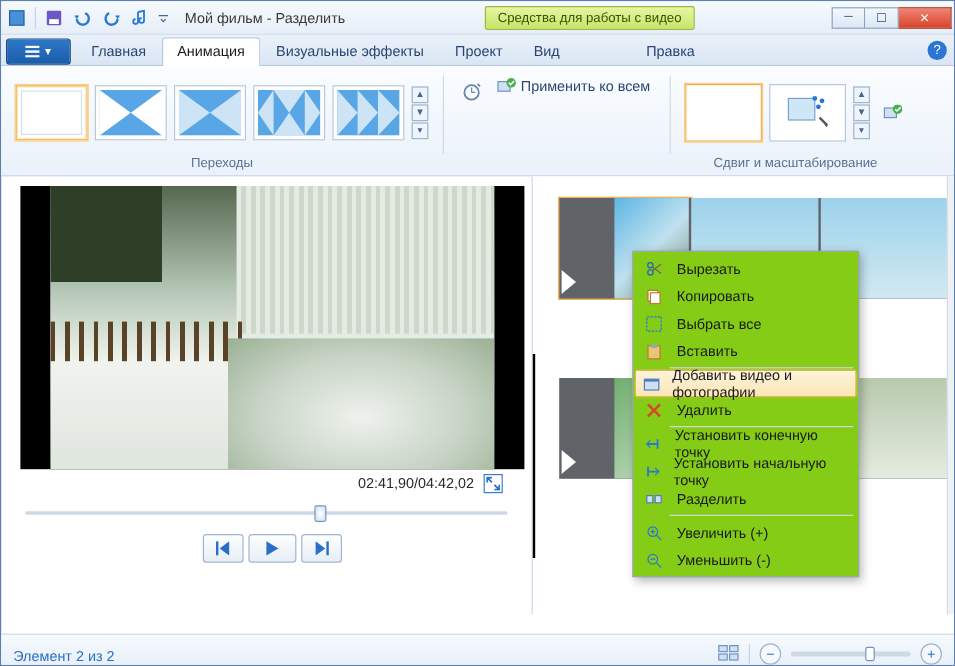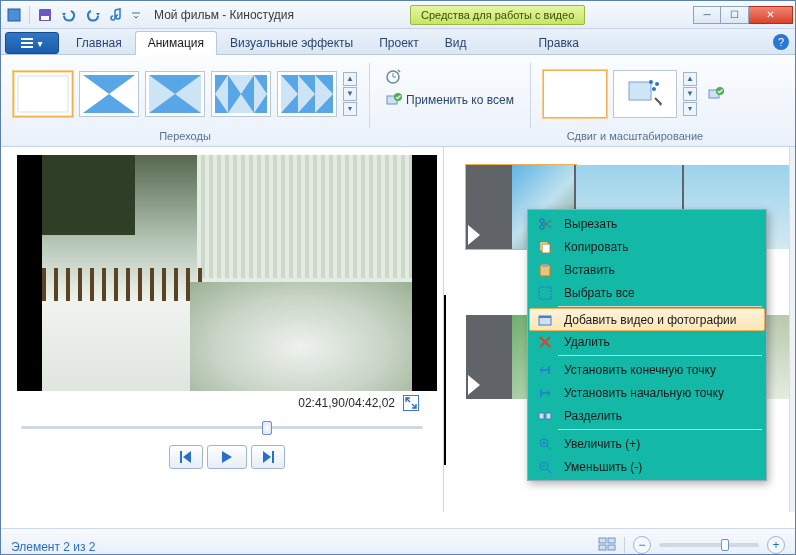--- a/index.html
+++ b/index.html
@@ -64,21 +64,21 @@
   .clip{ width:110px; height:84px; background:#606468; margin-left:-2px; position:relative; overflow:hidden;}
   .clip.sel{ outline:1px solid #f3b04e; box-shadow:0 0 0 1px #f7cf88;}
   .clip::before{content:"";position:absolute;left:2px;bottom:4px;width:0;height:0;border-top:10px solid transparent;border-bottom:10px solid transparent;border-left:12px solid #fff;}
   .clip .img{position:absolute;left:46px;top:0;right:0;bottom:0;background:linear-gradient(#8fc8e8,#cbe4ef);}
   .playhead{position:absolute;left:0;top:148px;width:2px;height:170px;background:#000;}
   .pane-scroll{position:absolute;right:1px;top:0;bottom:0;width:16px;background:#eef2f7;border-left:1px solid #d4dde9;}
   .pane-scroll .up,.pane-scroll .dn{height:16px;display:flex;align-items:center;justify-content:center;font-size:9px;color:#5a7094;}
   .pane-scroll .dn{position:absolute;bottom:0;left:0;right:0;}
 
   
-  .ctx{ position:absolute; left:526px; top:208px; width:240px; background:#14b8a6; border:1px solid #9aa7b7; box-shadow:2px 3px 8px rgba(0,0,0,.3); padding:2px;}
+  .ctx{ position:absolute; left:526px; top:208px; width:189px; background:#84cc16; border:1px solid #9aa7b7; box-shadow:2px 3px 8px rgba(0,0,0,.3); padding:2px;}
   .ctx-item{ height:23px; display:flex; align-items:center; gap:8px; padding:0 10px 0 4px; color:#1a1a1a;}
   .ctx-item .ic{width:22px;display:flex;align-items:center;justify-content:center;}
   .ctx-item.hover{ background:linear-gradient(#fdf3dc,#fbe6b5); border:1px solid #e9b455; border-radius:2px; height:23px; margin:-1px;}
   .ctx-sep{height:1px;background:#d4d8dd;margin:2px 2px 2px 28px;}
 
   
   .statusbar{ position:absolute; left:0;right:0;bottom:0; height:26px; border-top:1px solid #cdd9ea; background:linear-gradient(#f6fafe,#e9f0f9); display:flex;align-items:flex-end; padding:0 10px; color:#2a6fc7;}
   .sb-right{margin-left:auto;display:flex;align-items:center;gap:8px;}
   .zoom-track{width:100px;height:4px;background:#cfd9e6;border-radius:2px;position:relative;}
   .zoom-thumb{position:absolute;top:-4px;width:8px;height:12px;background:#fff;border:1px solid #6e94c3;border-radius:2px;}
@@ -118,21 +118,21 @@
           <path d="M5 2 v8 a2 2 0 1 1 -2 -2" fill="none" stroke="#2a76d2" stroke-width="1.5"></path>
           <path d="M5 2 l5 -1 v8 a2 2 0 1 1 -2 -2" fill="none" stroke="#2a76d2" stroke-width="1.5"></path>
         </svg>
       </div>
     <div class="qat-btn" style="width:12px">
         <svg width="8" height="8">
           <path d="M0 2 h8 M2 5 l2 2 l2 -2" stroke="#4a668e" fill="none"></path>
         </svg>
       </div>
   </div>
-  <div class="title-text">Мой фильм - Киностудия</div>
+  <div class="title-text">Мой фильм - Разделить</div>
   <div class="tool-tab">Средства для работы с видео</div>
   <div class="wincontrols">
     <div class="wbtn">─</div>
     <div class="wbtn">☐</div>
     <div class="wbtn close">✕</div>
   </div>
 </div>
 
 <div class="tabs">
   <div class="filebtn">
@@ -188,21 +188,21 @@
       <div class="scroll-col">
           <div>▲</div>
           <div>▼</div>
           <div>▾</div>
         </div>
     </div>
     <div class="group-label">Переходы</div>
   </div>
   <div class="group-sep"></div>
   <div class="group" style="justify-content:flex-start;padding-top:6px">
-    <div class="group-body" style="flex-direction:column;align-items:flex-start;gap:6px">
+    <div class="group-body" style="flex-direction:row;align-items:flex-start;gap:6px">
       <div style="width:22px;height:22px;display:flex;align-items:center;justify-content:center">
           <svg width="18" height="18">
             <circle cx="9" cy="10" r="6" fill="none" stroke="#6c86a6" stroke-width="1.5"></circle>
             <path d="M9 10 v-4 M9 10 h3" stroke="#6c86a6"></path>
             <path d="M14 3 l2 2" stroke="#6c86a6" stroke-width="1.5"></path>
           </svg>
         </div>
       <div class="apply-all">
         <svg width="16" height="14">
             <rect x="1" y="3" width="10" height="8" fill="#cfe0f3" stroke="#6e94c3"></rect>
@@ -338,33 +338,33 @@
         <svg width="14" height="14">
           <rect x="2" y="2" width="8" height="9" fill="#fff" stroke="#b87d2e"></rect>
           <rect x="4" y="4" width="8" height="9" fill="#fff" stroke="#b87d2e"></rect>
         </svg>
       </span>
       <span>Копировать</span>
     </div>
   <div class="ctx-item">
       <span class="ic">
         <svg width="14" height="14">
+          <rect x="1" y="1" width="12" height="12" fill="none" stroke="#2a76d2" stroke-dasharray="2 1"></rect>
+        </svg>
+      </span>
+      <span>Выбрать все</span>
+    </div>
+  <div class="ctx-item">
+      <span class="ic">
+        <svg width="14" height="14">
           <rect x="2" y="2" width="10" height="11" fill="#e9c574" stroke="#b87d2e"></rect>
           <rect x="4" y="1" width="6" height="3" fill="#9aa" rx="1"></rect>
         </svg>
       </span>
       <span>Вставить</span>
-    </div>
-  <div class="ctx-item">
-      <span class="ic">
-        <svg width="14" height="14">
-          <rect x="1" y="1" width="12" height="12" fill="none" stroke="#2a76d2" stroke-dasharray="2 1"></rect>
-        </svg>
-      </span>
-      <span>Выбрать все</span>
     </div>
   <div class="ctx-sep"></div>
   <div class="ctx-item hover">
       <span class="ic">
         <svg width="14" height="14">
           <rect x="1" y="3" width="12" height="9" fill="#cfe0f3" stroke="#4a7fc0"></rect>
           <rect x="1" y="3" width="12" height="2" fill="#4a7fc0"></rect>
         </svg>
       </span>
       <span>Добавить видео и фотографии</span>

